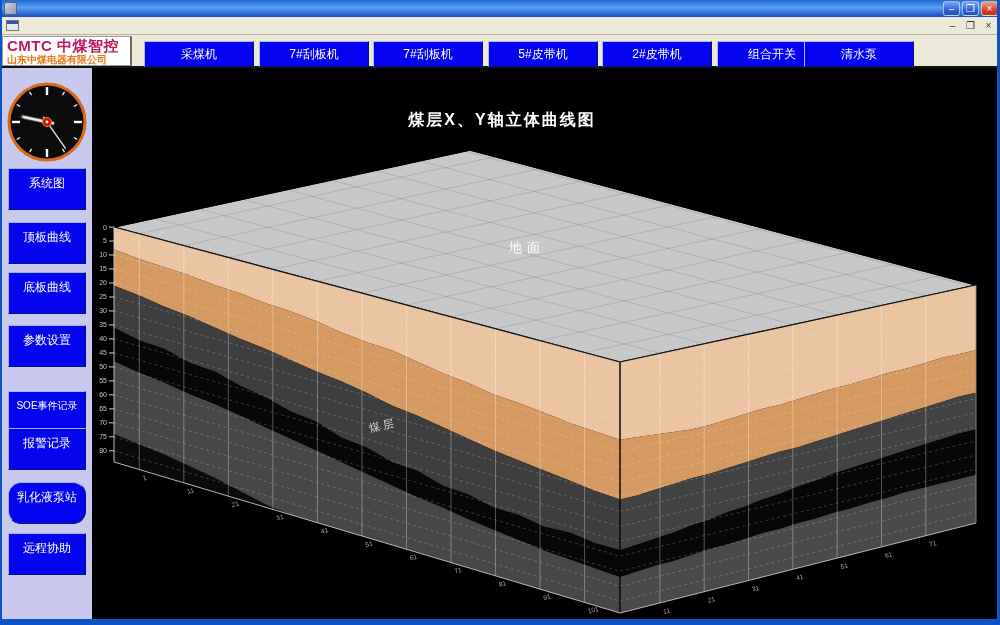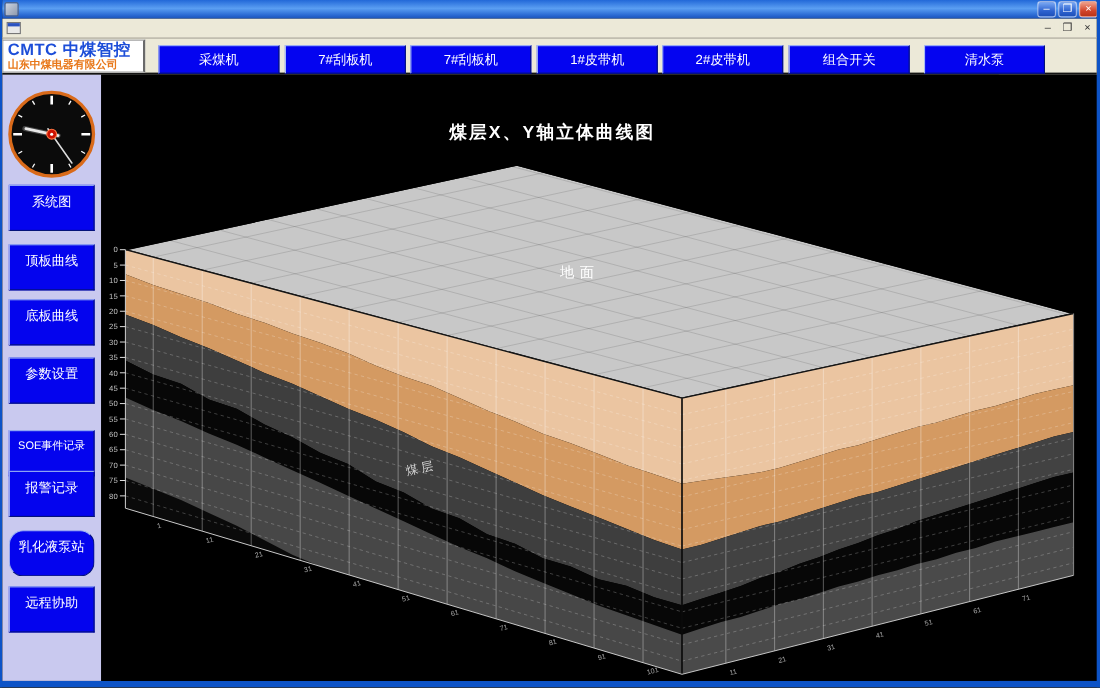--- a/index.html
+++ b/index.html
@@ -24,21 +24,21 @@
   .mdi-icon{position:absolute;left:4px;top:3px;width:13px;height:11px;background:#e8e8e8;border:1px solid #777;}
   .mdi-icon::before{content:"";position:absolute;left:0;top:0;right:0;height:3px;background:#2a52c0;}
   .mdi-btns{position:absolute;right:6px;top:2px;display:flex;gap:3px;}
   .mdi-btn{width:15px;height:13px;font-size:10px;line-height:12px;text-align:center;color:#333;
     background:#ECE9D8;border:1px solid #ECE9D8;}
   
   #header{position:absolute;left:0;top:35px;width:1000px;height:33px;background:#ECE9D8;
     border-bottom:2px solid #141414;}
   #logo{position:absolute;left:0;top:1px;width:130px;height:30px;background:#fff;
     border:1px solid #9a9a9a;border-right:2px solid #6a6a6a;padding:1px 4px;}
-  #logo-line1{font-size:15px;font-weight:bold;color:#1d4ed8;letter-spacing:.5px;line-height:16px;white-space:nowrap;}
+  #logo-line1{font-size:15px;font-weight:bold;color:#be185d;letter-spacing:.5px;line-height:16px;white-space:nowrap;}
   #logo-line2{font-size:10px;font-weight:bold;color:#E87718;line-height:11px;white-space:nowrap;}
   .dev-btn{position:absolute;top:6px;width:110px;height:26px;background:#0404F0;color:#fff;
     font-size:12px;text-align:center;line-height:24px;cursor:default;
     border:1px solid;border-color:#a8bcf4 #04127a #04127a #a8bcf4;}
   
   #sidebar{position:absolute;left:0;top:68px;width:90px;height:551px;background:#C9C9EF;}
   .nav-btn{position:absolute;left:6px;width:78px;height:42px;background:#0404EE;color:#fff;
     font-size:12px;text-align:center;line-height:28px;cursor:default;white-space:nowrap;
     border:1px solid;border-color:#9db4f2 #04127a #04127a #9db4f2;}
   
@@ -73,24 +73,24 @@
 
   <div id="header">
     <div id="logo">
       <div id="logo-line1">CMTC 中煤智控</div>
       <div id="logo-line2">山东中煤电器有限公司</div>
     </div>
     <div id="device-buttons">
         <div class="dev-btn" style="left: 142px;">采煤机</div>
         <div class="dev-btn" style="left: 257px;">7#刮板机</div>
         <div class="dev-btn" style="left: 371px;">7#刮板机</div>
-        <div class="dev-btn" style="left: 486px;">1#皮带机</div>
+        <div class="dev-btn" style="left: 486px;">5#皮带机</div>
         <div class="dev-btn" style="left: 600px;">2#皮带机</div>
         <div class="dev-btn" style="left: 715px;">组合开关</div>
-        <div class="dev-btn" style="left: 838px;">清水泵</div>
+        <div class="dev-btn" style="left: 802px;">清水泵</div>
       </div>
   </div>
 
   <div id="sidebar">
     <svg id="clock" width="88" height="100" style="position:absolute;left:1px;top:4px;">
         <circle cx="44" cy="50" r="38" fill="#0b0b0b" stroke="#D96A1A" stroke-width="3"></circle>
         <line x1="44" y1="23" x2="44" y2="15" stroke="#fff" stroke-width="2.4"></line>
         <line x1="59.5" y1="23.1532124826824" x2="61.5" y2="19.689110867544645" stroke="#fff" stroke-width="1.2"></line>
         <line x1="70.8467875173176" y1="34.5" x2="74.31088913245534" y2="32.5" stroke="#fff" stroke-width="1.2"></line>
         <line x1="71" y1="50" x2="79" y2="50" stroke="#fff" stroke-width="2.4"></line>

